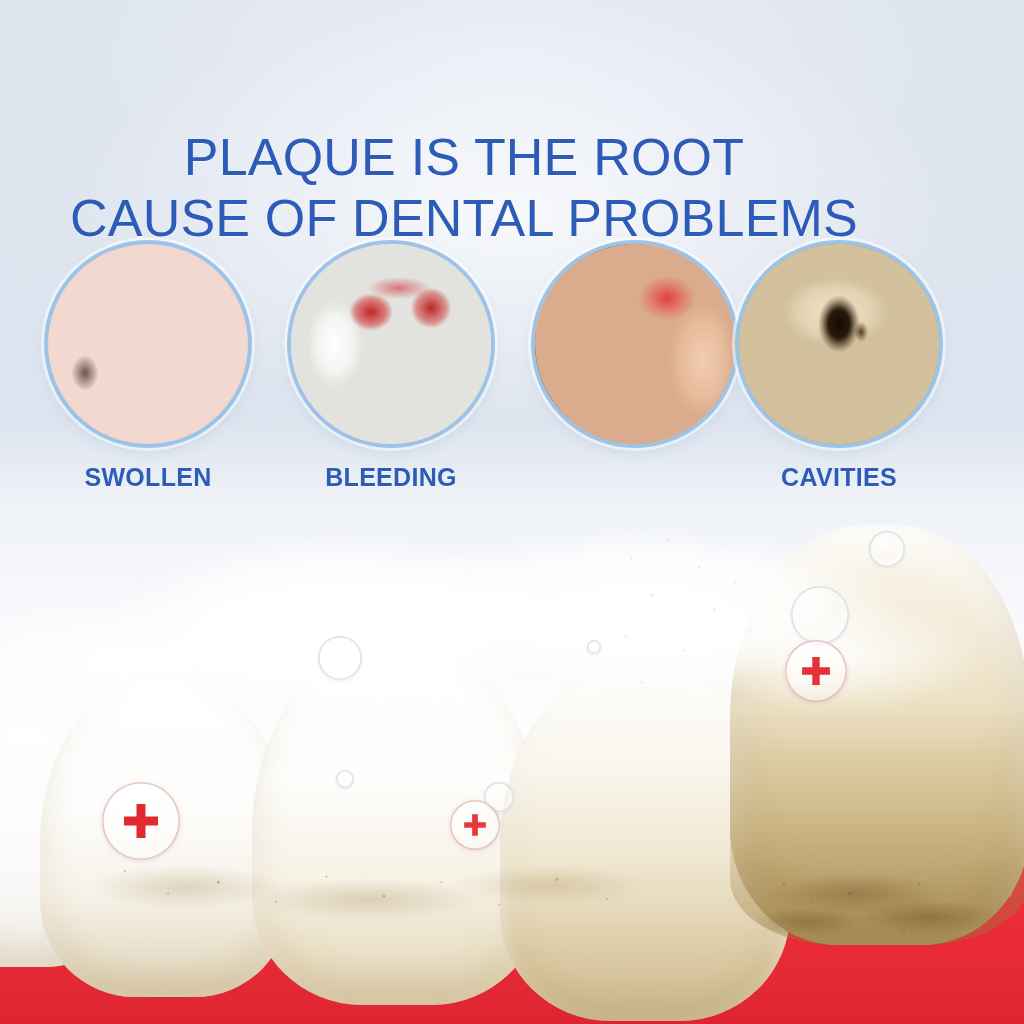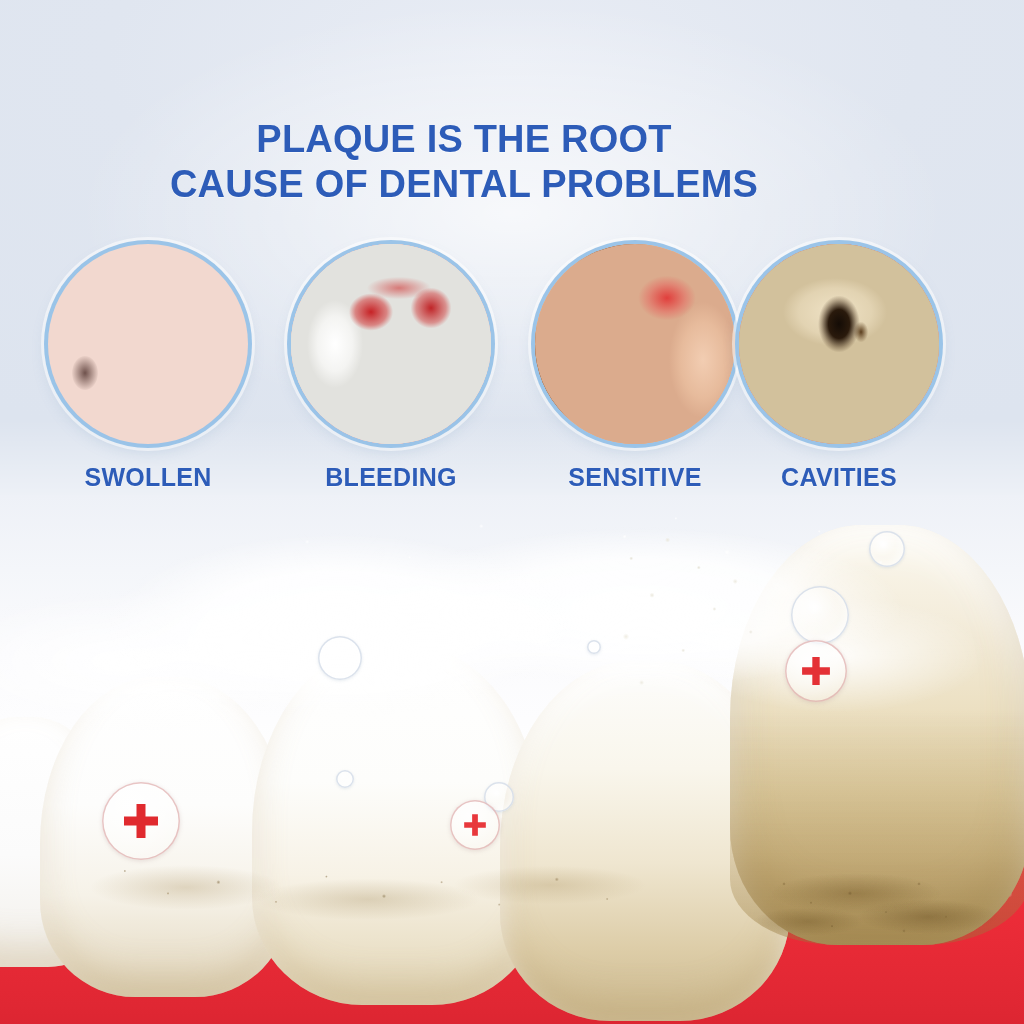--- a/index.html
+++ b/index.html
@@ -25,22 +25,22 @@
     position:absolute;left:0;top:420px;width:1024px;height:180px;
     background:linear-gradient(to bottom, rgba(255,255,255,0) 0%, rgba(255,255,255,.85) 75%, rgba(255,255,255,.98) 100%);
     pointer-events:none;
   }
 
   
   .headline{
     position:absolute;left:0;top:92px;width:928px;
     text-align:center;
     color:#2d5cb8;
-    font-weight:700;
-    font-size:38px;
+    font-weight:400;
+    font-size:52px;
     letter-spacing:.2px;
     line-height:1.18;
     text-shadow:0 1px 0 rgba(255,255,255,.55);
     white-space:pre-line;
   }
 
   
   .symptoms{
     position:absolute;left:0;top:244px;width:1024px;height:290px;
   }
@@ -386,21 +386,20 @@
       <div class="label">BLEEDING
 GUMS</div>
     </div>
 
     <div class="symptom s2">
       <div class="circle-wrap">
         <div class="circle">
           <div class="photo p-sensitive"></div>
         </div>
       </div>
-      <div class="label">SENSITIVE</div>
     </div>
 
     <div class="symptom s3">
       <div class="circle-wrap">
         <div class="circle">
           <div class="photo p-cavity"></div>
         </div>
       </div>
       <div class="label">CAVITIES</div>
     </div>

